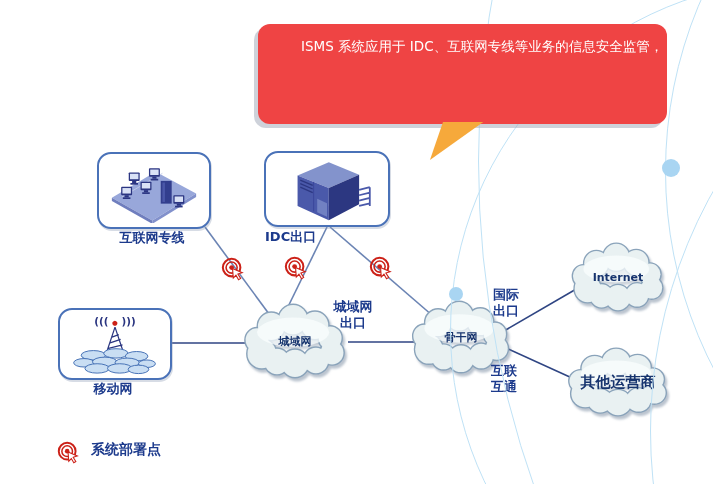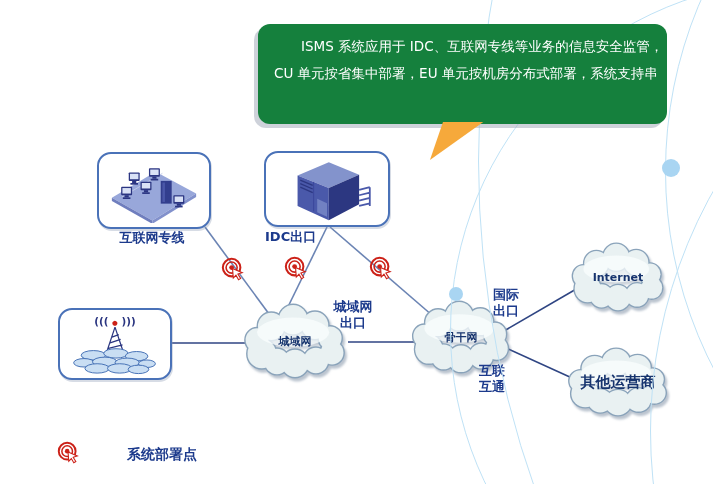--- a/index.html
+++ b/index.html
@@ -7,21 +7,21 @@
     position:relative; width:713px; height:484px; background:#ffffff;
     overflow:hidden; font-family:"DejaVu Sans","Liberation Sans",sans-serif;
   }
   
   .decor-circle { position:absolute; border:1px solid #BFE2F6; border-radius:50%; z-index:6; pointer-events:none; }
   .decor-dot { position:absolute; background:#A9D5F2; border-radius:50%; z-index:6; pointer-events:none; }
 
   
   .callout {
     position:absolute; left:258px; top:24px; width:409px; height:100px;
-    background:#15803d; border-radius:12px; z-index:10;
+    background:#ef4444; border-radius:12px; z-index:10;
     box-shadow:-4px 4px 0 rgba(165,173,188,0.55);
   }
   .callout-text { padding:9px 15px 0 16px; color:#ffffff; font-size:13.5px; line-height:27px; }
   .callout-line { white-space:nowrap; }
   .callout-line.first { text-indent:2em; }
   .callout-tail {
     position:absolute; left:425px; top:122px; width:62px; height:38px;
     background:#F6A93B; z-index:10;
     clip-path:polygon(29% 0, 94% 0, 8% 100%);
     filter:drop-shadow(-3px 2px 0 rgba(165,173,188,0.55));
@@ -56,21 +56,21 @@
   .link-label {
     position:absolute; color:#1C3A8C; font-weight:bold; font-size:13px;
     line-height:16px; z-index:5; text-align:center;
   }
   .link-label span { display:block; }
 
   
   .deploy-icon { position:absolute; width:24px; height:24px; z-index:7; }
 
   
-  .legend { position:absolute; left:57px; top:441px; display:flex; align-items:flex-end; z-index:5;gap:36px; }
+  .legend { position:absolute; left:57px; top:441px; display:flex; align-items:flex-start; z-index:5; }
   .legend-icon { width:23px; height:23px; }
   .legend-label { margin-left:11px; color:#1C3A8C; font-weight:bold; font-size:14px; }
 </style>
 </head>
 <body>
 
 <div id="canvas">
 
   <div class="decor-circle" style="left:450px; top:-20px; width:700px; height:700px;"></div>
   <div class="decor-circle" style="left:665px; top:-260px; width:860px; height:860px;"></div>
@@ -85,21 +85,20 @@
     <line x1="330" y1="227" x2="433" y2="316" stroke="#6B84B4" stroke-width="1.6"></line>
     <line x1="170" y1="343" x2="248" y2="343" stroke="#2F4583" stroke-width="1.6"></line>
     <line x1="348" y1="342" x2="414" y2="342" stroke="#2F4583" stroke-width="1.6"></line>
     <line x1="504" y1="331" x2="578" y2="288" stroke="#2F4583" stroke-width="1.6"></line>
     <line x1="504" y1="347" x2="572" y2="378" stroke="#2F4583" stroke-width="1.6"></line>
   </svg>
 
   <div class="callout">
     <div class="callout-text">
       <div class="callout-line first">ISMS 系统应用于 IDC、互联网专线等业务的信息安全监管，</div>
-      <div class="callout-line">CU 单元按省集中部署，EU 单元按机房分布式部署，系统支持串</div>
     </div>
   </div>
   <div class="callout-tail"></div>
 
   <div class="node-box" style="left:97px; top:152px; width:110px; height:73px;">
     <svg width="100" height="64" viewBox="0 0 112 76">
       <polygon points="6,46 58,15 106,41 54,73" fill="#98A7DA"></polygon>
       <polygon points="6,46 6,50 54,77 54,73" fill="#6F7EBE"></polygon>
       <polygon points="54,73 54,77 106,45 106,41" fill="#8291CC"></polygon>
       <line x1="18" y1="45" x2="66" y2="17" stroke="#C3CCEA" stroke-width="1"></line>
@@ -167,20 +166,21 @@
         <ellipse cx="19" cy="53" rx="11" ry="4.5"></ellipse>
           <ellipse cx="41" cy="52" rx="13" ry="5"></ellipse>
           <ellipse cx="65" cy="53" rx="13" ry="5"></ellipse>
           <ellipse cx="86" cy="54" rx="9" ry="4"></ellipse>
         <ellipse cx="33" cy="59" rx="13" ry="5"></ellipse>
           <ellipse cx="57" cy="59" rx="13" ry="5"></ellipse>
           <ellipse cx="77" cy="60" rx="11" ry="4.5"></ellipse>
       </g>
     </svg>
   </div>
+  <div class="node-label center" style="left:58px; top:380px; width:110px;">移动网</div>
 
   <div class="cloud-wrap" style="left:238px; top:303px; width:114px; height:76px;">
     <svg class="cloud-svg" viewBox="0 0 120 78" preserveAspectRatio="none">
       <g fill="#E9F1F2" stroke="#8AA3BA" stroke-width="3">
         <circle cx="25" cy="52" r="15"></circle>
           <circle cx="20" cy="38" r="12"></circle>
           <circle cx="35" cy="24" r="14"></circle>
           <circle cx="58" cy="17" r="15"></circle>
           <circle cx="81" cy="23" r="14"></circle>
           <circle cx="97" cy="36" r="12"></circle>
@@ -300,21 +300,21 @@
   </div>
 
   <div class="link-label" style="left:326px; top:299px; width:54px;">
     <span>城域网</span>
     <span>出口</span>
   </div>
   <div class="link-label" style="left:490px; top:287px; width:32px;">
     <span>国际</span>
     <span>出口</span>
   </div>
-  <div class="link-label" style="left:476px; top:363px; width:32px;">
+  <div class="link-label" style="left:488px; top:363px; width:32px;">
     <span>互联</span>
     <span>互通</span>
   </div>
 
   <div class="deploy-icon" style="left:221px; top:257px;">
     <svg width="24" height="24" viewBox="0 0 26 26">
       <circle cx="11.5" cy="11.5" r="9.5" stroke="#CC2118" stroke-width="2.2" fill="none"></circle>
       <circle cx="11.5" cy="11.5" r="6" stroke="#CC2118" stroke-width="1.7" fill="none"></circle>
       <circle cx="11.5" cy="11.5" r="2.6" fill="#CC2118"></circle>
       <path d="M12.5,12.5 L23,17 L18.3,18.5 L21.3,23.2 L19,24.6 L16.2,19.8 L13.3,22.8 Z" fill="#ffffff" stroke="#CC2118" stroke-width="1.2"></path>

